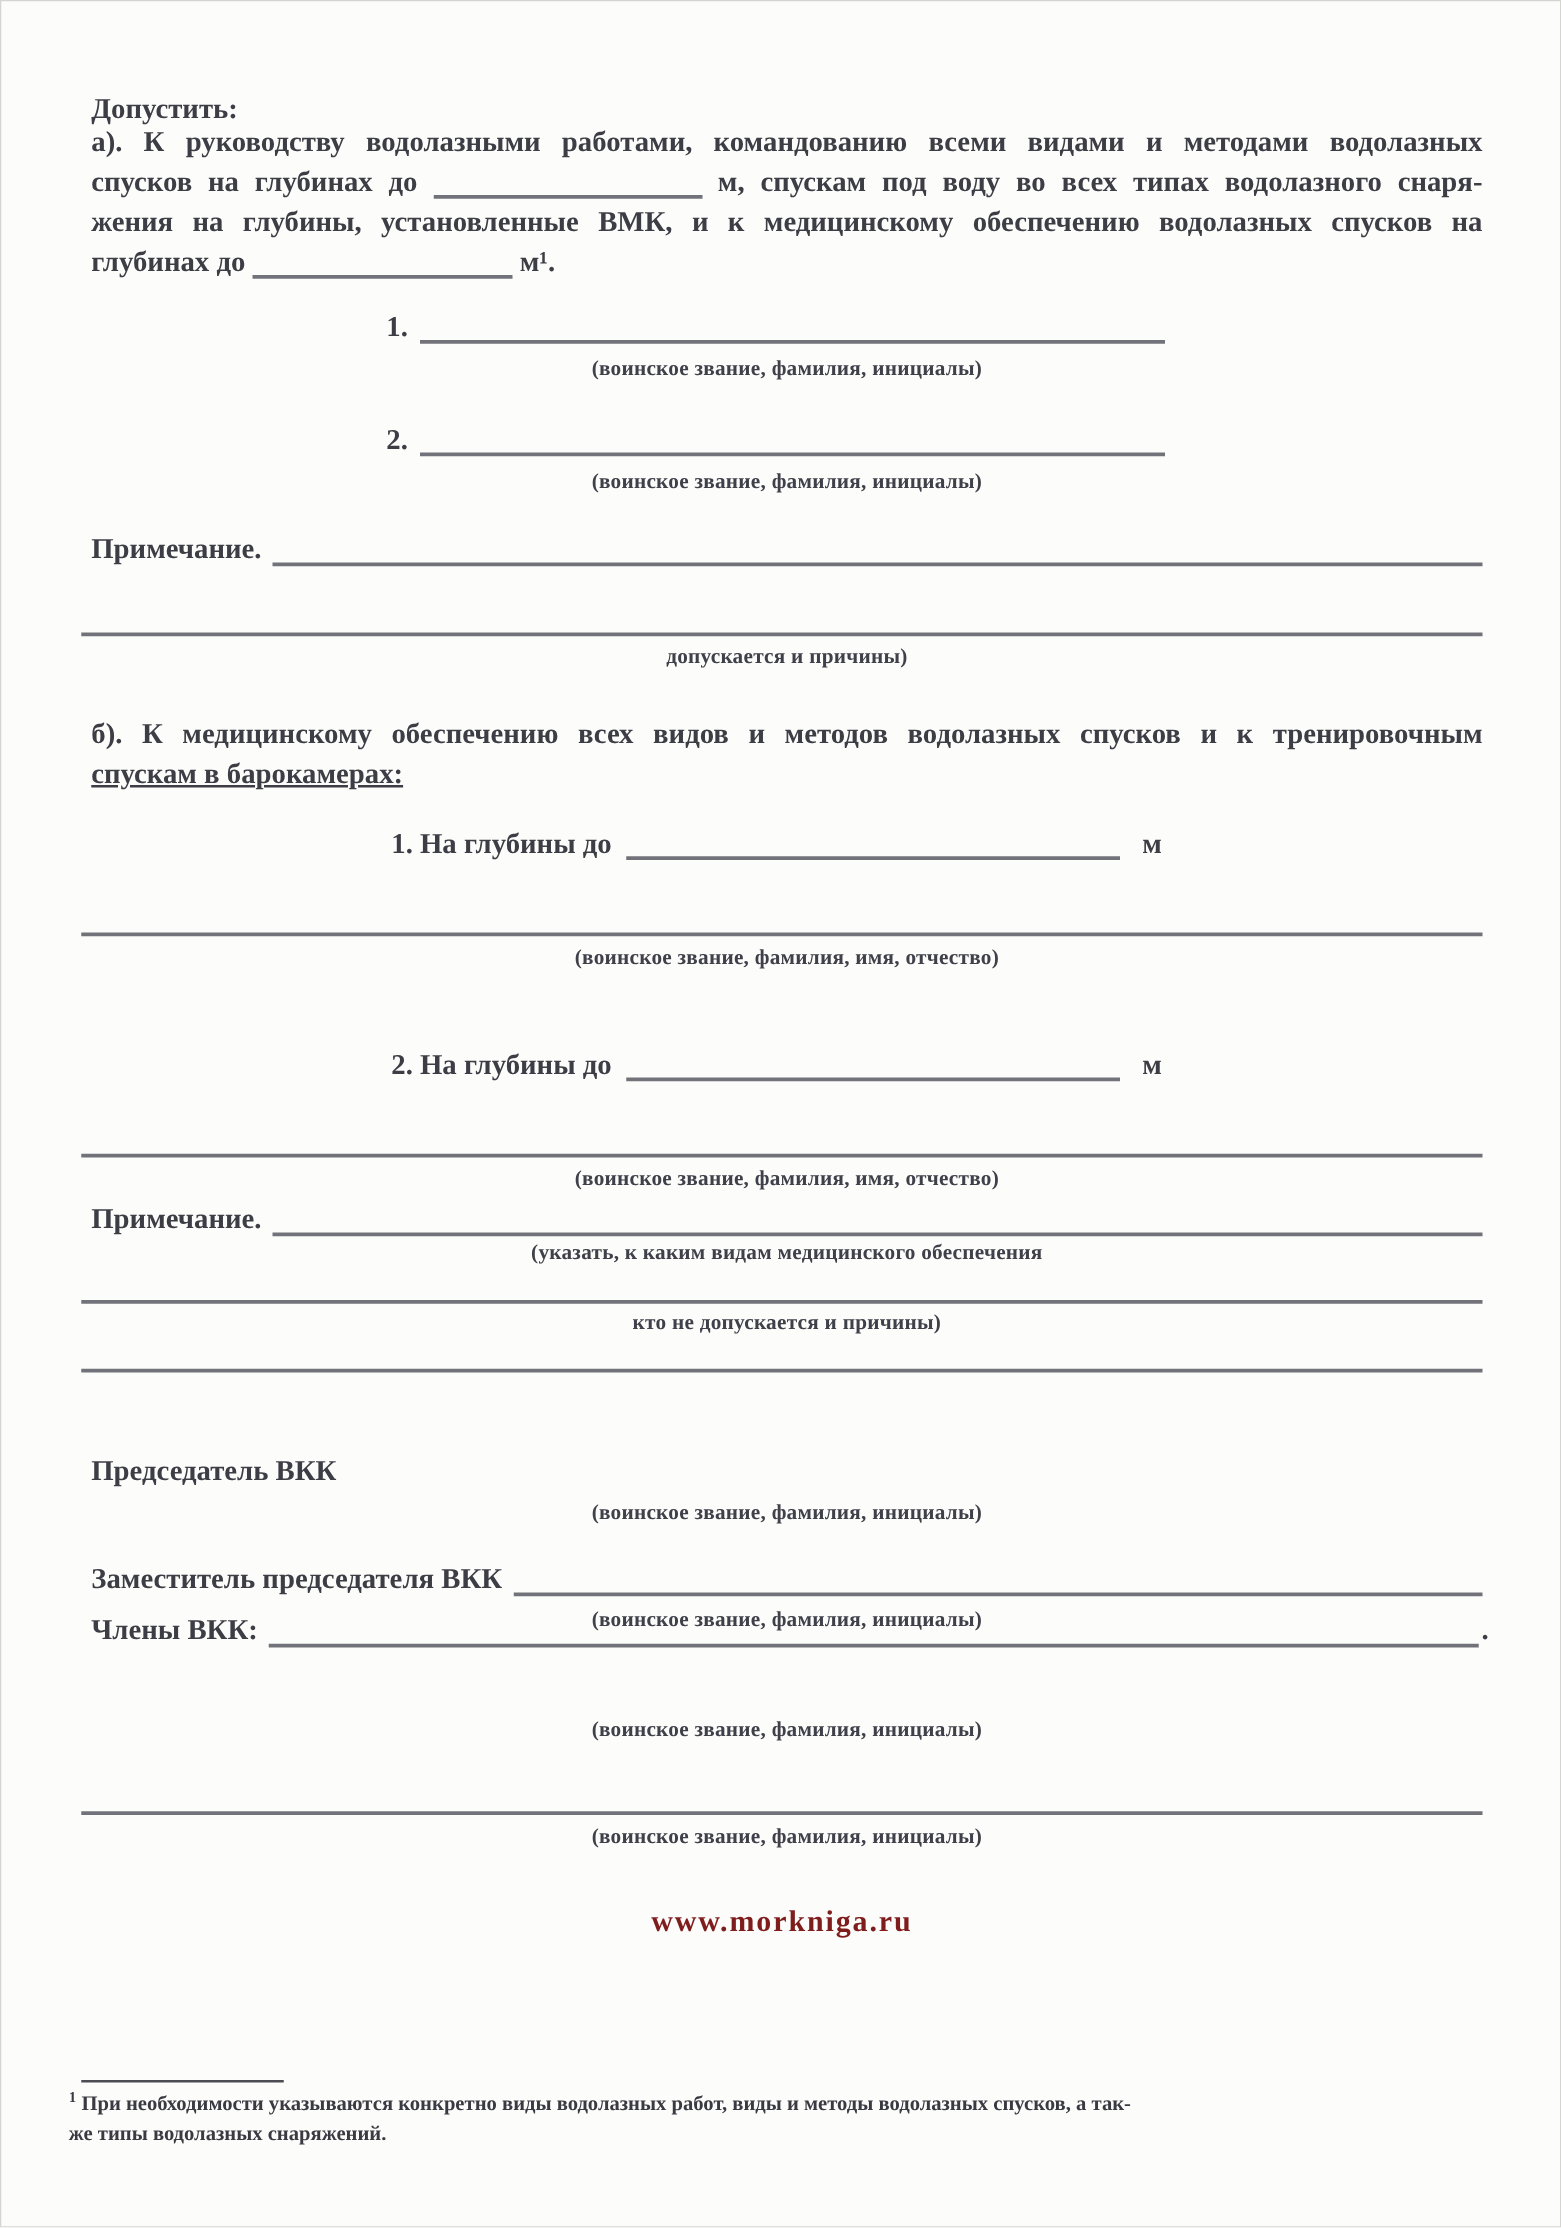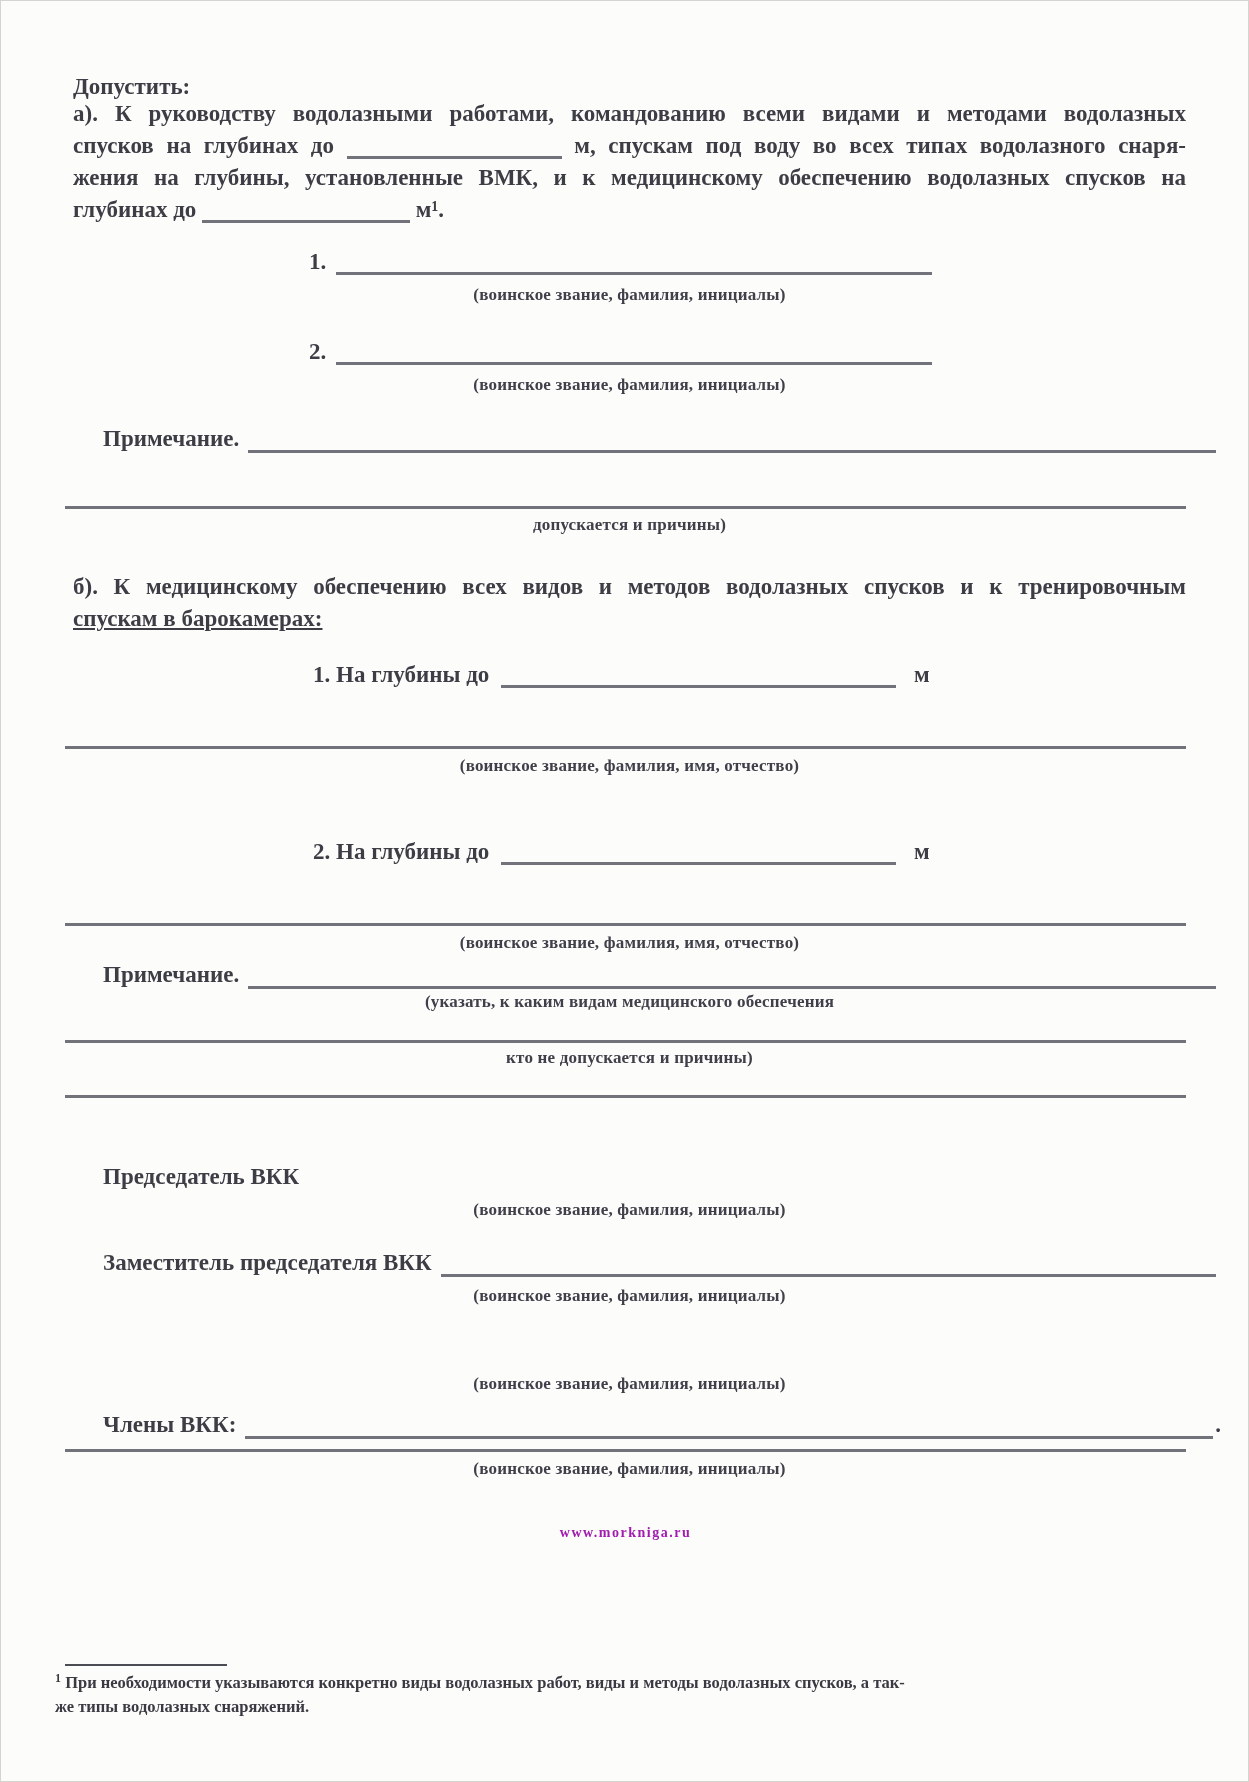--- a/index.html
+++ b/index.html
@@ -18,26 +18,26 @@
   .body-text { font-size:23px; line-height:31px; font-weight:700; white-space:nowrap; }
   .wrapfit  { white-space:normal; }
   .jline { text-align:justify; text-align-last:justify; white-space:normal; }
   .caption { font-size:17px; line-height:22px; font-weight:700; text-align:center; letter-spacing:0.2px; color:#40404a; }
   .blank {
     display:inline-block;
     border-bottom:3px solid #72727a;
     height:20px;
     vertical-align:-6px;
   }
-  .fillrow { display:flex; align-items:flex-start;margin-left:30px; }
+  .fillrow { display:flex; align-items:flex-start; }
   .fillrow .label { white-space:nowrap; }
   .fillblank { flex:1 1 auto; border-bottom:3px solid #72727a; height:27px; margin-left:9px; }
   .tail { margin-left:2px; }
   .rule { border-top:3px solid #72727a; height:0; }
-  .watermark { font-size:14px; font-weight:700; letter-spacing:1.5px; color:#a21caf; text-align:center; }
+  .watermark { font-size:24px; font-weight:700; letter-spacing:1.5px; color:#7f1d1d; text-align:center; }
   .fn-sep { border-top:2px solid #4c4c54; width:162px; height:0; }
   .fn-text { font-size:16.5px; line-height:24px; font-weight:700; color:#3a3a42; }
   sup { font-size:12px; line-height:0; }
 </style>
 </head>
 <body>
 
 <div class="page">
   <div class="content">
 
@@ -111,21 +111,21 @@
       <span class="fillblank"></span>
     </div>
     <div class="abs caption" style="top:1198px;left:72px;width:1113px;">(воинское звание, фамилия, инициалы)</div>
 
     <div class="abs body-text fillrow" style="top:1246px;left:72px;width:1113px;">
       <span class="label">Заместитель председателя ВКК</span>
       <span class="fillblank"></span>
     </div>
     <div class="abs caption" style="top:1284px;left:72px;width:1113px;">(воинское звание, фамилия, инициалы)</div>
 
-    <div class="abs body-text fillrow" style="top:1408px;left:72px;width:1118px;justify-content:center;">
+    <div class="abs body-text fillrow" style="top:1287px;left:72px;width:1118px;justify-content:center;">
       <span class="label">Члены ВКК:</span>
       <span class="fillblank"></span>
       <span class="tail">.</span>
     </div>
     <div class="abs caption" style="top:1372px;left:72px;width:1113px;">(воинское звание, фамилия, инициалы)</div>
 
     <div class="abs rule" style="top:1448px;left:64px;width:1121px;"></div>
     <div class="abs caption" style="top:1457px;left:72px;width:1113px;">(воинское звание, фамилия, инициалы)</div>
 
     <div class="abs watermark" style="top:1524px;left:72px;width:1105px;">www.morkniga.ru</div>

